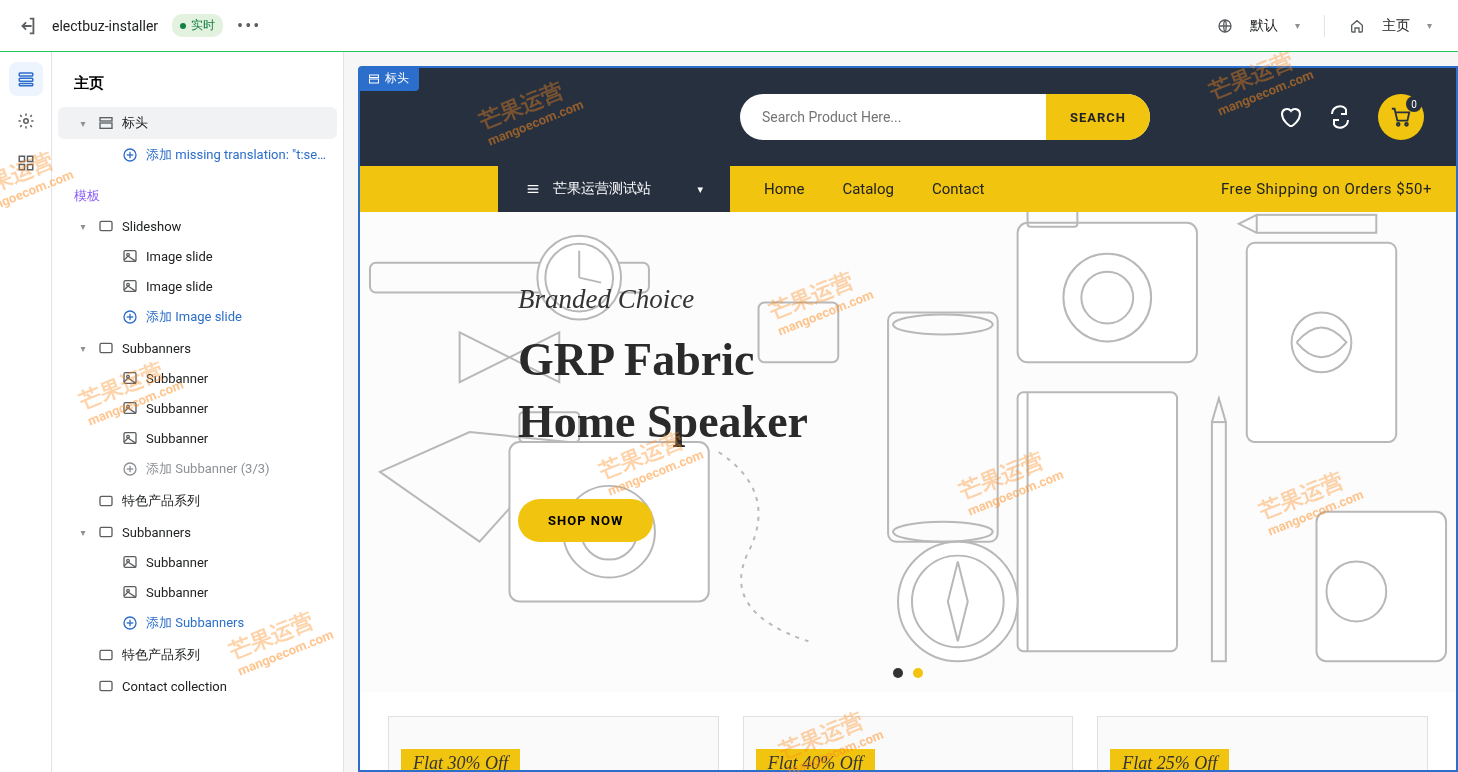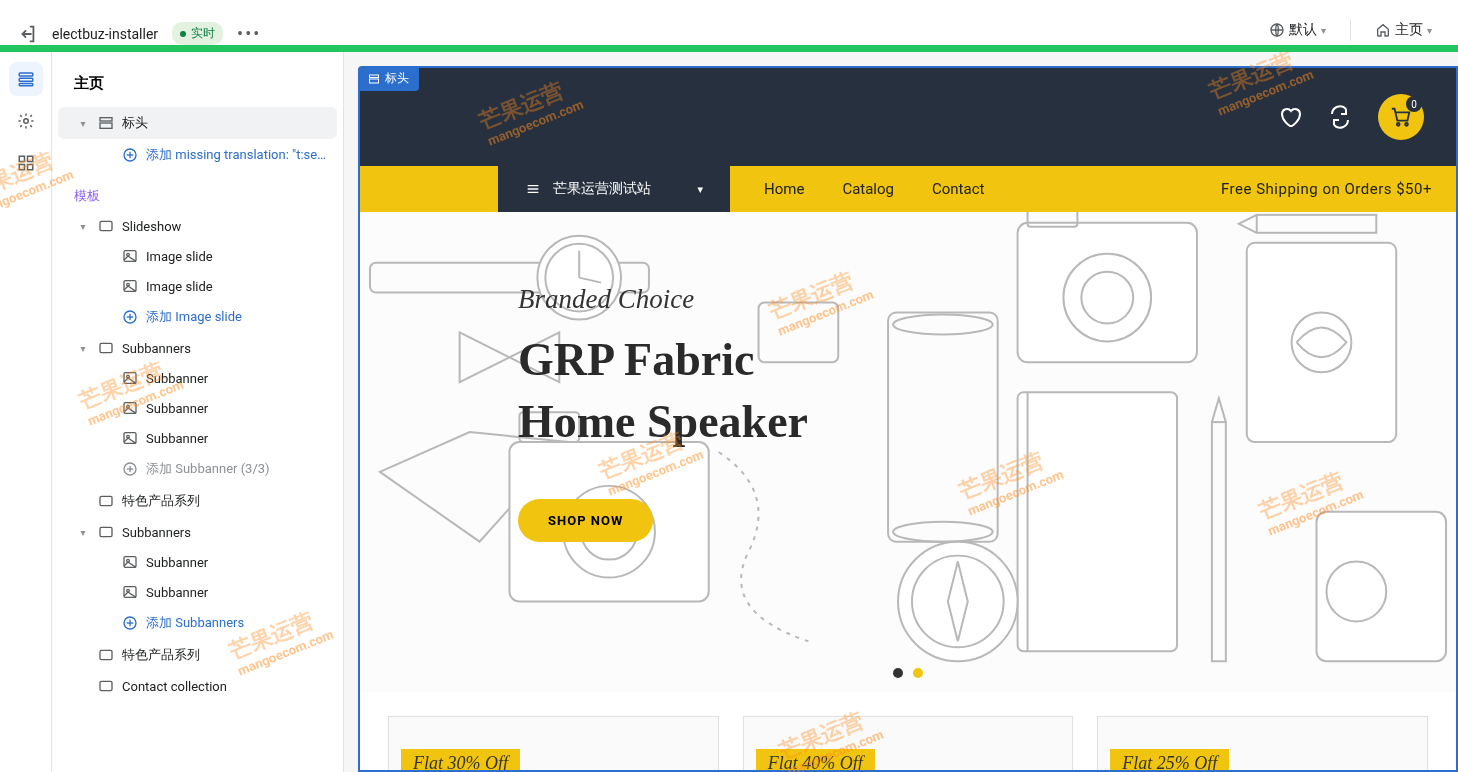--- a/index.html
+++ b/index.html
@@ -1,27 +1,27 @@
 <!DOCTYPE html>
 <html><head>
 <meta charset="utf-8">
 <style>
 * { margin:0; padding:0; box-sizing:border-box; font-family:-apple-system,BlinkMacSystemFont,"Segoe UI",Roboto,sans-serif; }
 body { width:1458px; height:772px; background:#f6f6f7; overflow:hidden; position:relative; }
 
 
-.topbar { height:52px; background:#fff; border-bottom:7px solid #22c55e; display:flex; align-items:flex-end; padding:0 16px; gap:14px; }
+.topbar { height:52px; background:#fff; border-bottom:1px solid #22c55e; display:flex; align-items:center; padding:0 16px; gap:14px; }
 .topbar-left { display:flex; align-items:center; gap:14px; flex:1; }
 .exit-btn { width:22px; height:22px; cursor:pointer; }
 .theme-name { font-size:14px; color:#202223; }
 .status-badge { display:inline-flex; align-items:center; gap:5px; background:#e3f1df; color:#108043; font-size:12px; padding:3px 8px; border-radius:10px; }
 .status-dot { width:6px; height:6px; background:#108043; border-radius:50%; }
 .more-dots { font-size:18px; color:#5c5f62; cursor:pointer; letter-spacing:2px; }
 .topbar-right { display:flex; align-items:center; gap:14px; }
-.tb-sel { display:flex; align-items:center; gap:4px; font-size:14px; color:#202223; cursor:pointer; padding:6px 10px; }
+.tb-sel { display:flex; align-items:center; gap:17px; font-size:14px; color:#202223; cursor:pointer; padding:6px 10px; }
 .tb-divider { width:1px; height:22px; background:#e1e3e5; }
 .chev-d { font-size:10px; color:#8c9196; }
 
 
 .iconrail { position:absolute; left:0; top:52px; width:52px; height:calc(100% - 52px); background:#fff; border-right:1px solid #e1e3e5; display:flex; flex-direction:column; align-items:center; padding-top:10px; gap:8px; }
 .rail-btn { width:34px; height:34px; display:flex; align-items:center; justify-content:center; border-radius:8px; cursor:pointer; }
 .rail-btn.active { background:#edf4fe; }
 
 
 .sidebar { position:absolute; left:52px; top:52px; width:292px; height:calc(100% - 52px); background:#fff; border-right:1px solid #e1e3e5; overflow-y:auto; }
@@ -295,20 +295,24 @@
   <div class="frame">
     <div class="frame-tag">
         <svg width="12" height="12" viewBox="0 0 24 24" fill="none" stroke="#fff" stroke-width="2">
           <rect x="3" y="4" width="18" height="5"></rect>
           <rect x="3" y="12" width="18" height="8"></rect>
         </svg>
         <span>标头</span>
       </div>
 
     <div class="h-top">
+      <div class="search-wrap">
+        <input class="search-in" placeholder="Search Product Here..." style="">
+        <button class="search-btn">SEARCH</button>
+      </div>
       <div class="h-icons">
         <svg class="hic" width="24" height="24" viewBox="0 0 24 24" fill="none" stroke="#fff" stroke-width="2">
             <path d="M12 21s-8-5-8-12a5 5 0 019-3 5 5 0 019 3c0 7-8 12-8 12z"></path>
           </svg>
         <svg class="hic" width="24" height="24" viewBox="0 0 24 24" fill="none" stroke="#fff" stroke-width="2">
             <path d="M4 9a8 8 0 0114-5M20 15a8 8 0 01-14 5"></path>
             <path d="M18 4v5h-5M6 20v-5h5"></path>
           </svg>
         <div class="cart-btn">
           <svg width="22" height="22" viewBox="0 0 24 24" fill="none" stroke="#26303e" stroke-width="2">

